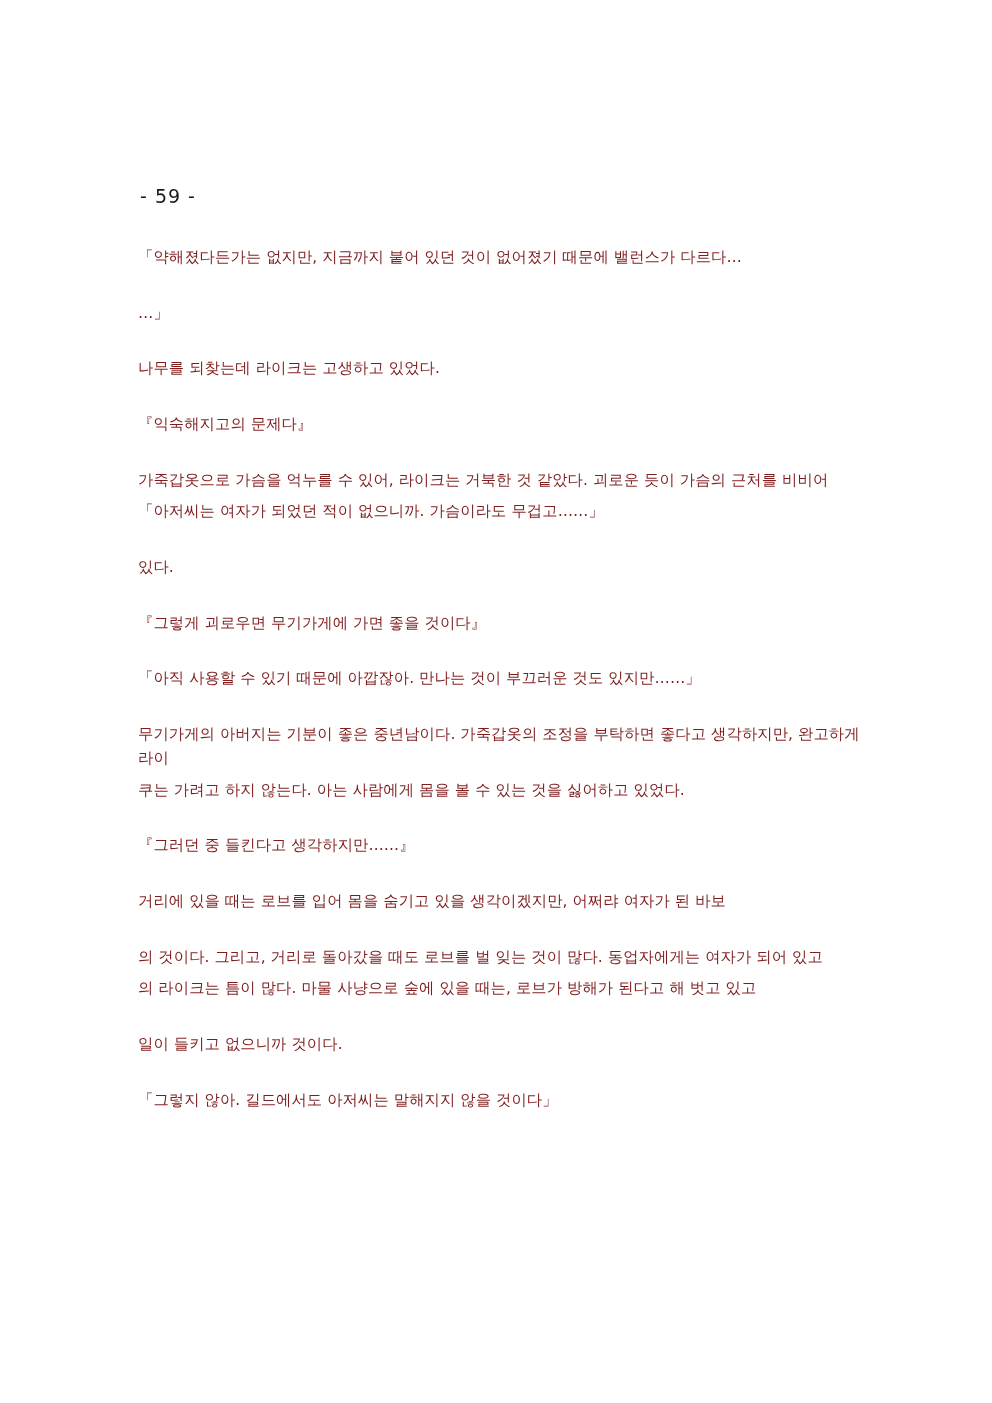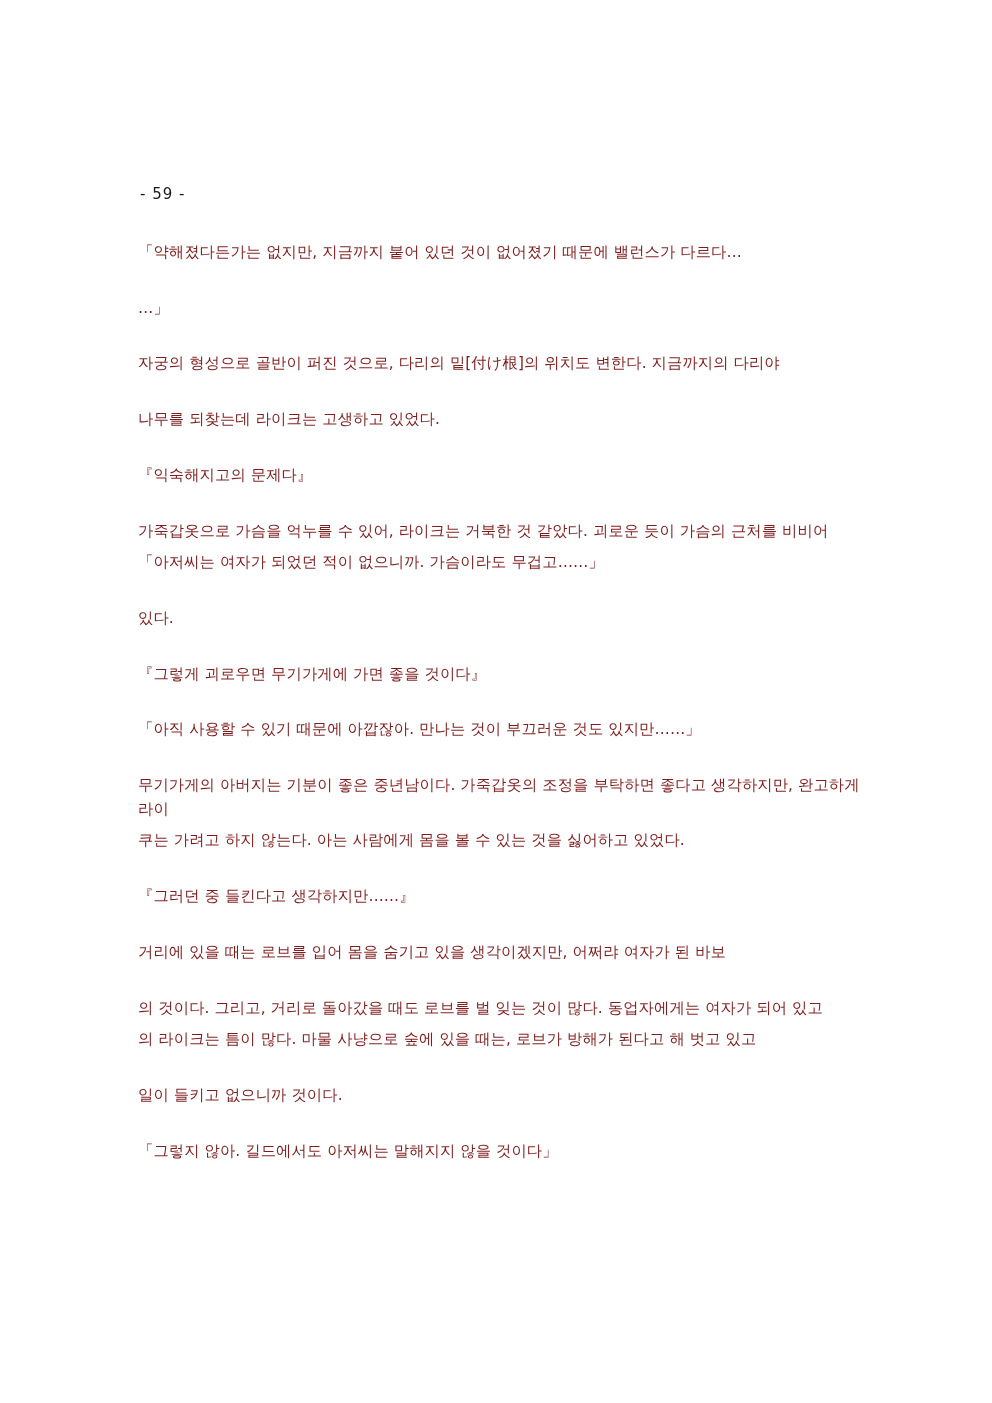--- a/index.html
+++ b/index.html
@@ -16,21 +16,21 @@
     overflow: hidden;
   }
   .page {
     box-sizing: border-box;
     width: 992px;
     height: 1403px;
     padding: 185px 100px 0 138px;
     background: #ffffff;
   }
   .page-number {
-    font-size: 15px;
+    font-size: 19px;
     letter-spacing: 1px;
     color: #1a1a1a;
     margin: 0 0 38px 2px;
     line-height: 1.2;
   }
   .para {
     font-size: 15.3px;
     line-height: 1.55;
     color: #7f1d1d;
     margin: 0 0 32px 0;
@@ -44,21 +44,20 @@
 </style>
 </head>
 <body>
 
 <div class="page">
 
   <div class="page-number">- 59 -</div>
 
   <p class="para">「약해졌다든가는 없지만, 지금까지 붙어 있던 것이  없어졌기 때문에 밸런스가 다르다…</p>
   <p class="para">…」</p>
-  <p class="para">자궁의 형성으로 골반이 퍼진 것으로, 다리의 밑[付け根]의 위치도 변한다. 지금까지의 다리야</p>
   <p class="para">나무를 되찾는데 라이크는 고생하고 있었다.</p>
   <p class="para">『익숙해지고의 문제다』</p>
   <p class="para tight">가죽갑옷으로 가슴을 억누를 수 있어, 라이크는 거북한 것 같았다. 괴로운 듯이 가슴의 근처를 비비어</p>
   <p class="para">「아저씨는 여자가 되었던 적이 없으니까. 가슴이라도 무겁고……」</p>
   <p class="para">있다.</p>
   <p class="para">『그렇게 괴로우면 무기가게에 가면 좋을 것이다』</p>
   <p class="para">「아직 사용할 수 있기 때문에 아깝잖아. 만나는 것이 부끄러운 것도 있지만……」</p>
   <p class="para tight">무기가게의 아버지는 기분이 좋은 중년남이다. 가죽갑옷의 조정을 부탁하면 좋다고 생각하지만, 완고하게 라이</p>
   <p class="para">쿠는 가려고 하지 않는다. 아는 사람에게 몸을 볼 수 있는 것을 싫어하고 있었다.</p>
   <p class="para">『그러던 중 들킨다고 생각하지만……』</p>

